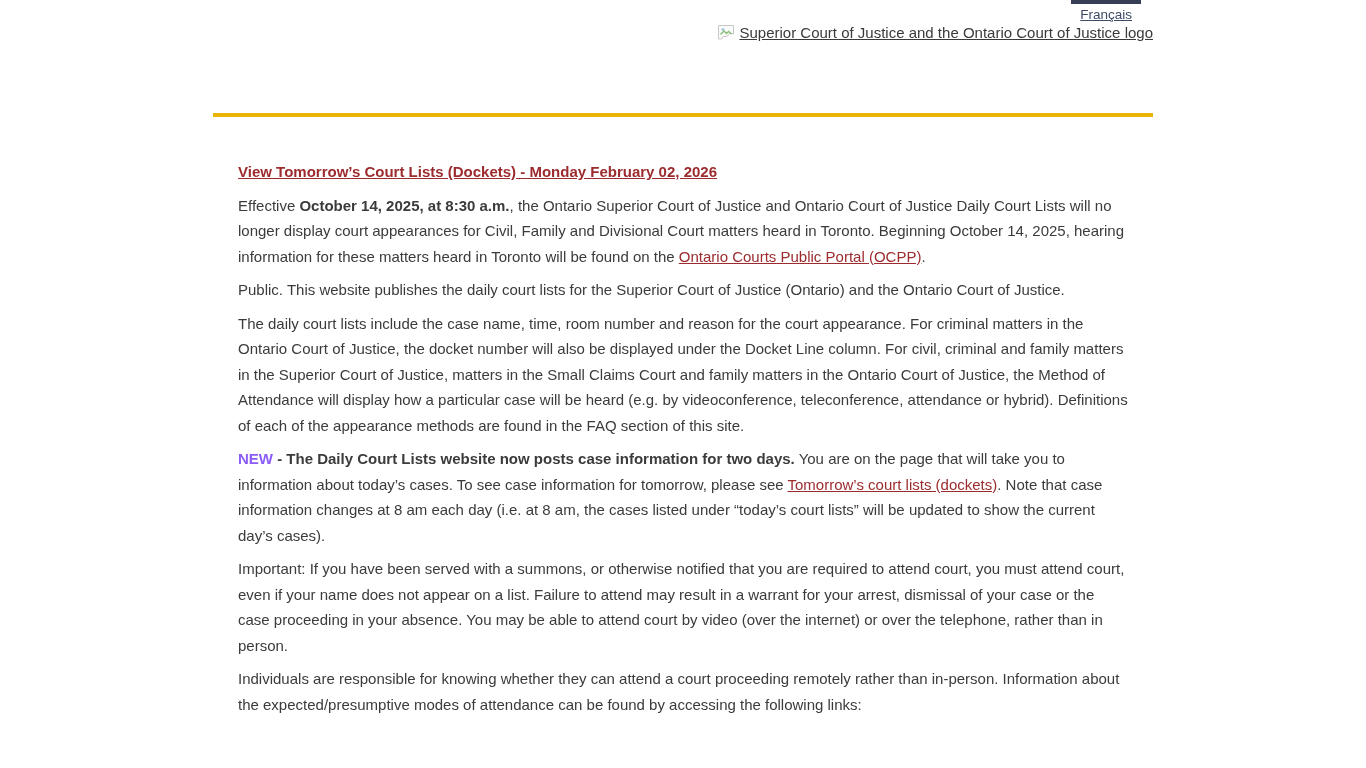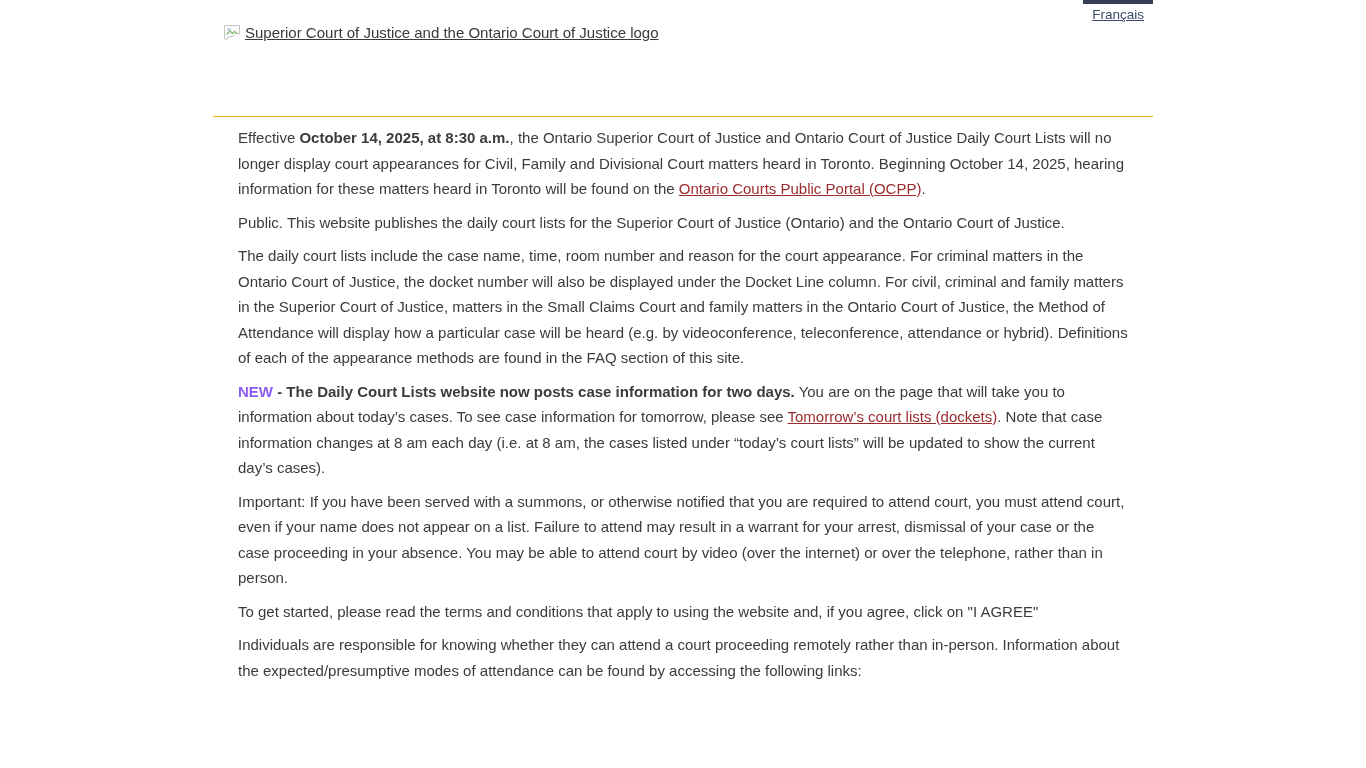--- a/index.html
+++ b/index.html
@@ -11,36 +11,37 @@
     font-family: "Liberation Sans", sans-serif;
   }
   .container {
     width: 940px;
     margin: 0 auto;
     position: relative;
   }
   
   .lang-tab {
     position: absolute;
-    top: 0; right: 0;
+    top: 0; right: 12px;
     border-top: 4px solid #363f55;
     padding: 1px 9px 2px 9px;
     text-align: center;
   }
   .lang-tab a {
     color: #3c4a66;
     font-size: 13.5px;
     text-decoration: underline;
     cursor: pointer;
   }
   
   .site-header {
     padding-top: 24px;
     height: 117px;
-    border-bottom: 1px solid #eab308;
+    border-bottom: 4px solid #eab308;
+    text-align: right;
   }
   .logo-link {
     margin-left: 10px;
     display: inline-flex;
     align-items: center;
     gap: 3px;
     color: #3a3a3a;
     font-size: 15px;
     text-decoration: underline;
     cursor: pointer;
@@ -97,32 +98,32 @@
           <circle cx="6" cy="5.5" r="1.6" fill="#a8c8e8"></circle>
           <path d="M3.5 10.5 l3.5 -3.5 2.5 2.5 2 -2 3 2.5" stroke="#8bbf7a" stroke-width="1.4" fill="none"></path>
         </svg>
       </span>
       <span>Superior Court of Justice and the Ontario Court of Justice logo</span>
     </a>
   </div>
 
   <div class="main-content">
 
+    <a href="#" class="red-link tomorrow-heading">View Tomorrow’s Court Lists (Dockets) - Monday February 02, 2026</a>
 
     <p><span>Effective </span><span class="bold">October 14, 2025, at 8:30 a.m.</span><span>, the Ontario Superior Court of Justice and Ontario Court of Justice Daily Court Lists will no longer display court appearances for Civil, Family and Divisional Court matters heard in Toronto. Beginning October 14, 2025, hearing information for these matters heard in Toronto will be found on the </span><a href="#" class="red-link">Ontario Courts Public Portal (OCPP)</a><span>.</span></p>
 
     <p>Public. This website publishes the daily court lists for the Superior Court of Justice (Ontario) and the Ontario Court of Justice.</p>
 
     <p>The daily court lists include the case name, time, room number and reason for the court appearance. For criminal matters in the Ontario Court of Justice, the docket number will also be displayed under the Docket Line column. For civil, criminal and family matters in the Superior Court of Justice, matters in the Small Claims Court and family matters in the Ontario Court of Justice, the Method of Attendance will display how a particular case will be heard (e.g. by videoconference, teleconference, attendance or hybrid). Definitions of each of the appearance methods are found in the FAQ section of this site.</p>
 
     <p><span class="new-label">NEW</span><span class="bold"> - The Daily Court Lists website now posts case information for two days.</span><span> You are on the page that will take you to information about today’s cases. To see case information for tomorrow, please see </span><a href="#" class="red-link">Tomorrow’s court lists (dockets)</a><span>. Note that case information changes at 8 am each day (i.e. at 8 am, the cases listed under “today’s court lists” will be updated to show the current day’s cases).</span></p>
 
     <p>Important: If you have been served with a summons, or otherwise notified that you are required to attend court, you must attend court, even if your name does not appear on a list. Failure to attend may result in a warrant for your arrest, dismissal of your case or the case proceeding in your absence. You may be able to attend court by video (over the internet) or over the telephone, rather than in person.</p>
 
-    <p>To get started, please read the terms and conditions that apply to using the website and, if you agree, click on "I AGREE"</p>
 
 
     <p>Individuals are responsible for knowing whether they can attend a court proceeding remotely rather than in-person. Information about the expected/presumptive modes of attendance can be found by accessing the following links:</p>
 
     
 
   </div>
 </div>
 
 </body></html>

